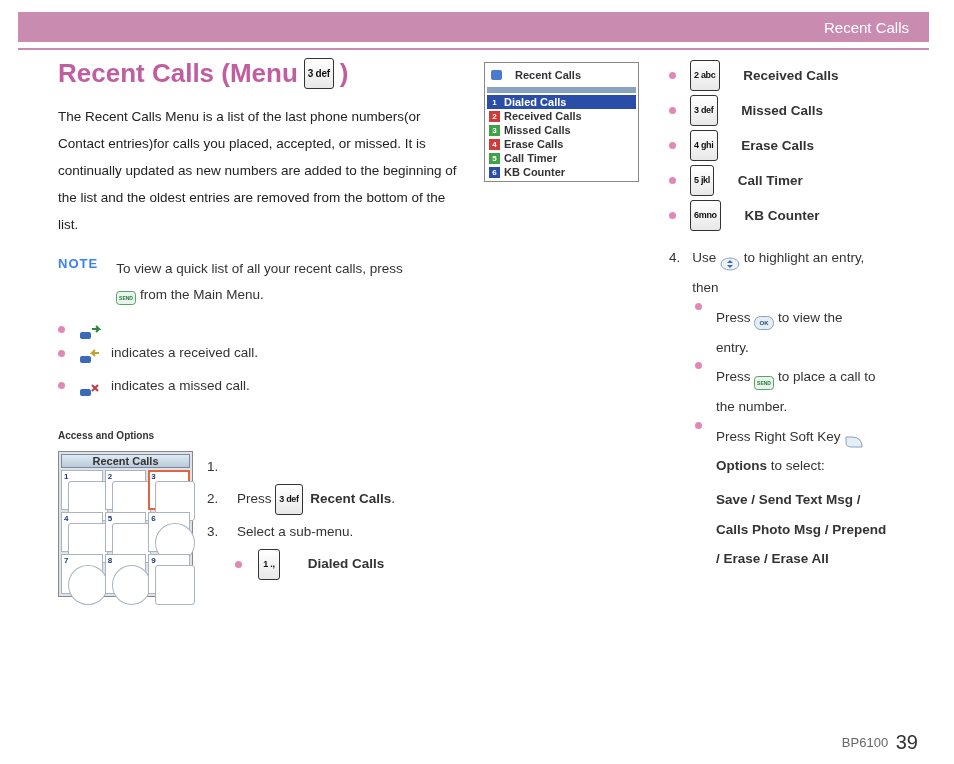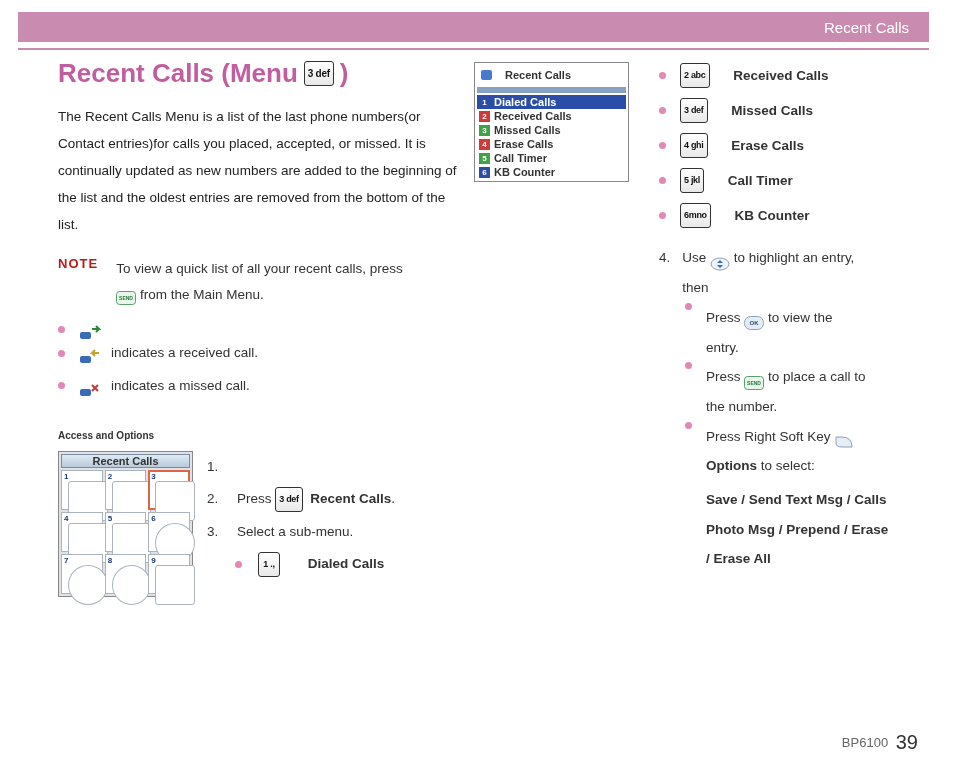--- a/index.html
+++ b/index.html
@@ -24,21 +24,21 @@
     color: #fff;
     font-size: 15px;
     margin-bottom: 6px;
   }
   .divider-line {
     border-top: 2px solid #c98bb0;
     margin: 0 0 8px 0;
   }
   .content {
     display: flex;
-    gap: 16px;
+    gap: 26px;
     padding: 0 40px;
   }
   .col-left { flex: 0 0 400px; }
   .col-right { flex: 1; display: flex; gap: 20px; }
   .col-mid  { flex: 0 0 165px; }
   .col-far  { flex: 1; }
 
   h1.title {
     font-family: "Arial Narrow", Arial, sans-serif;
     font-stretch: condensed;
@@ -55,41 +55,41 @@
     align-items: center;
     justify-content: center;
     border: 1px solid #333;
     border-radius: 3px;
     background: linear-gradient(#fff,#e8e8e8);
     font-size: 9px;
     font-weight: bold;
     color: #111;
     padding: 1px 3px;
     min-width: 22px;
-    height: 25px;
+    height: 31px;
     vertical-align: middle;
     letter-spacing: -0.3px;
   }
   .keycap.big3 { font-size:10px; }
 
   p.intro, .body-text {
     font-size: 13.5px;
     line-height: 2.0;
     font-family: "Arial Narrow", Arial, sans-serif;
     font-stretch: condensed;
     color: #222;
   }
   .note-row {
     display: flex;
     gap: 18px;
     margin: 18px 0 4px 0;
     align-items: flex-start;
   }
   .note-label {
-    color: #b91c1c;
+    color: #3b82f6;
     font-weight: 800;
     letter-spacing: 1px;
     font-size: 13px;
     font-family: Arial, sans-serif;
     flex: 0 0 auto;
   }
   .note-text {
     font-size: 13.5px;
     line-height: 1.9;
     font-family: "Arial Narrow", Arial, sans-serif;

